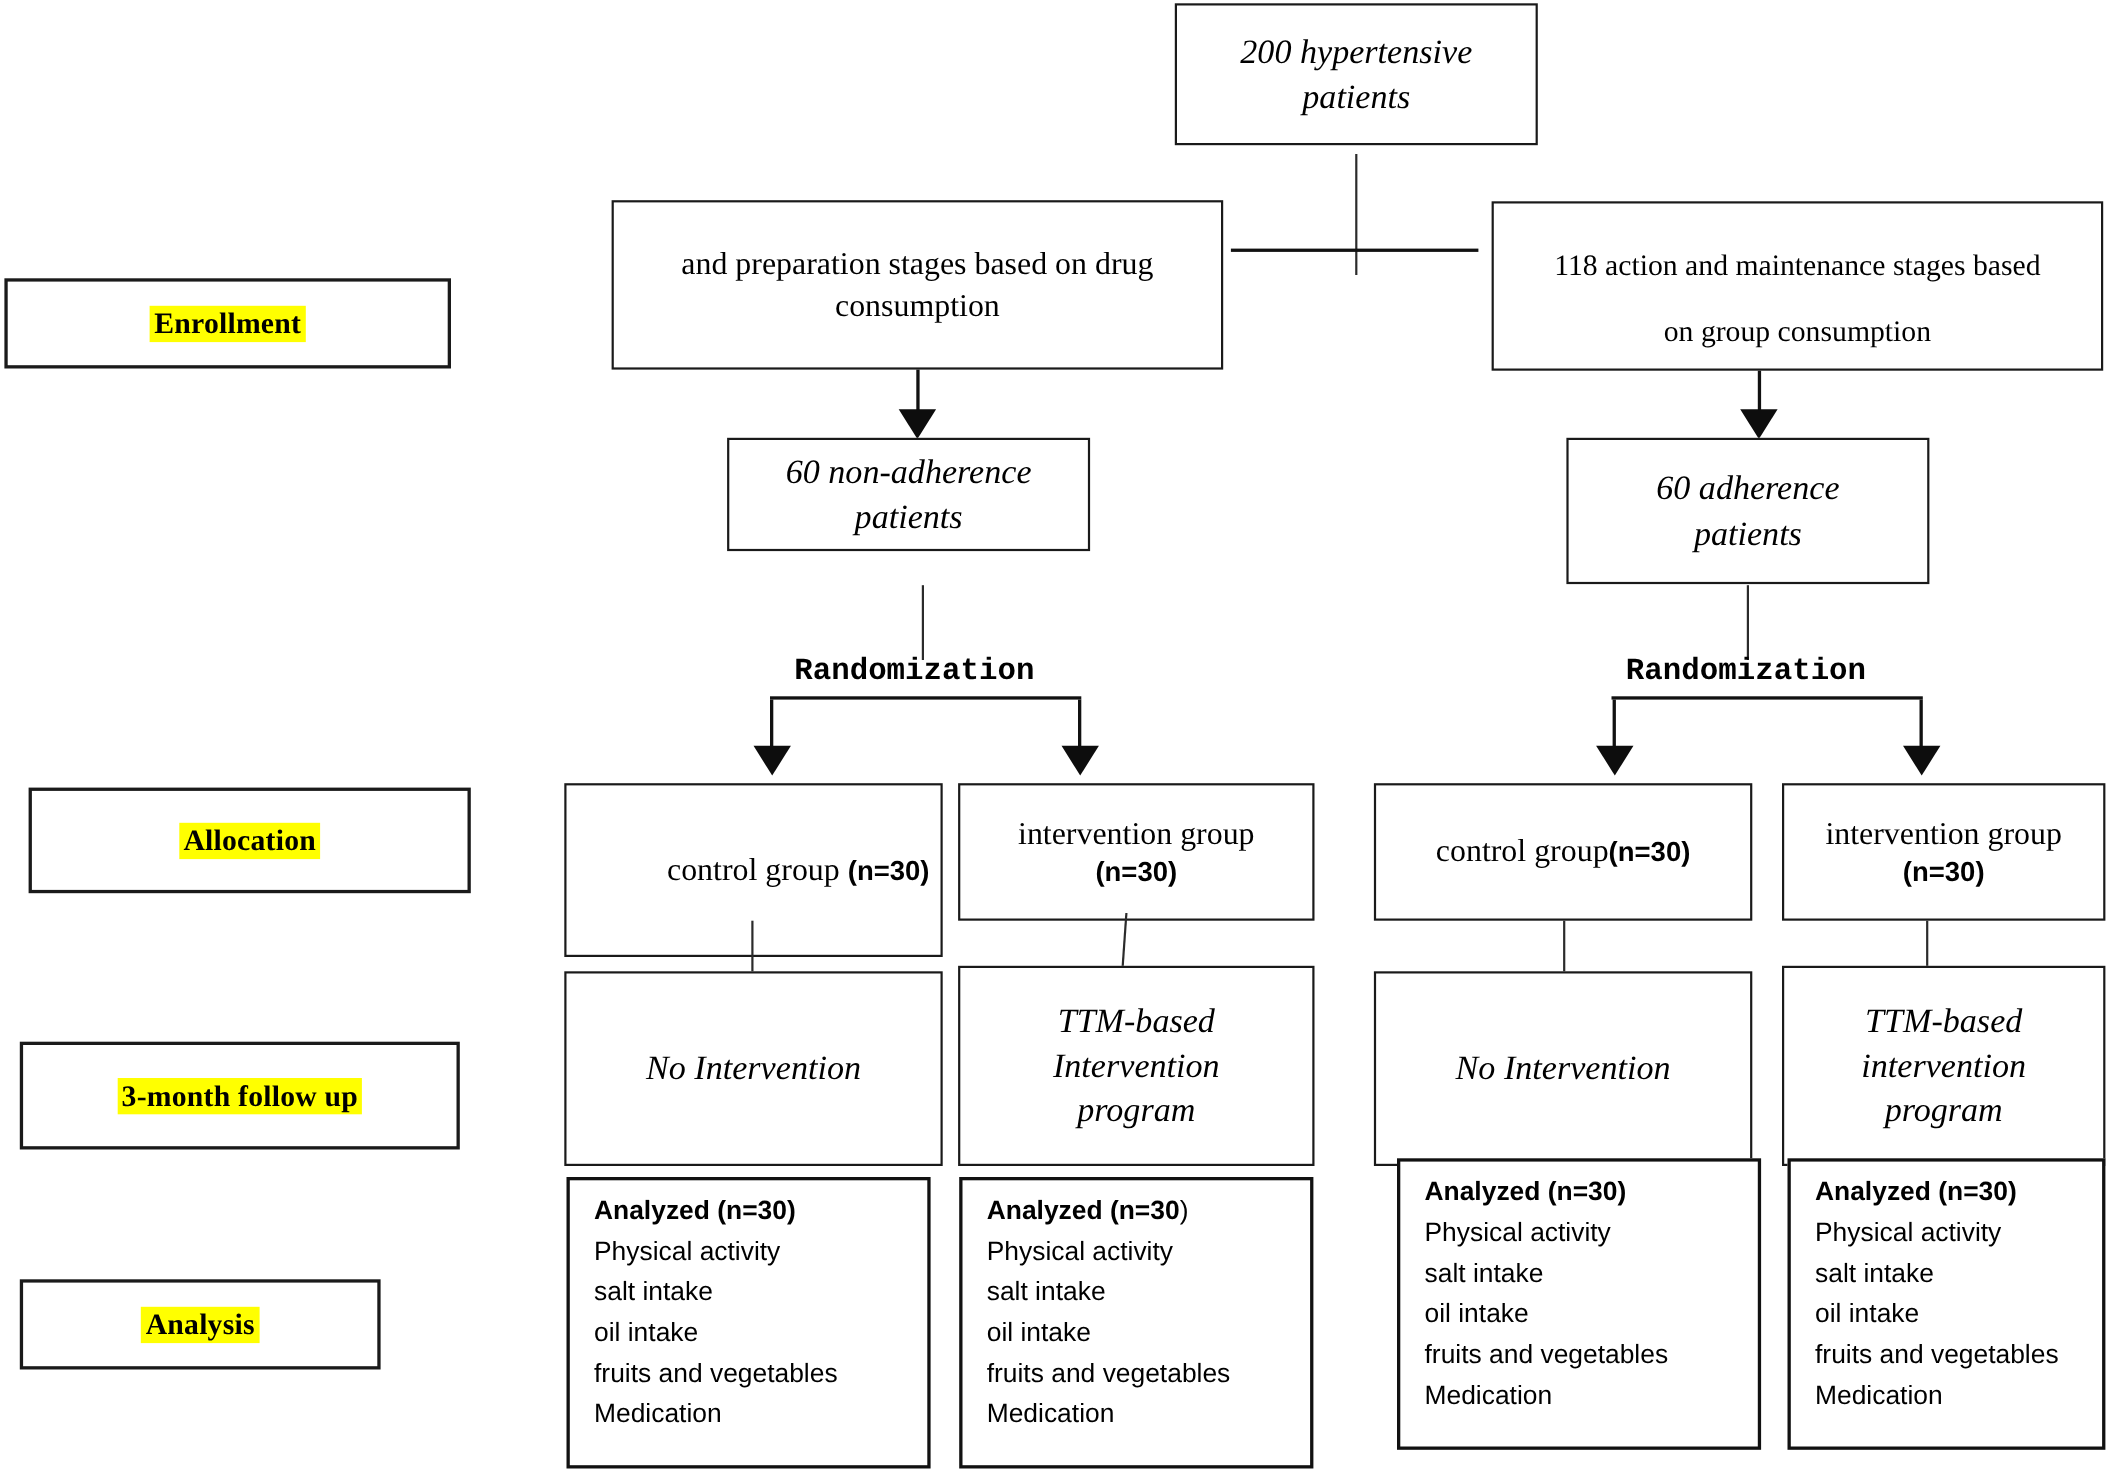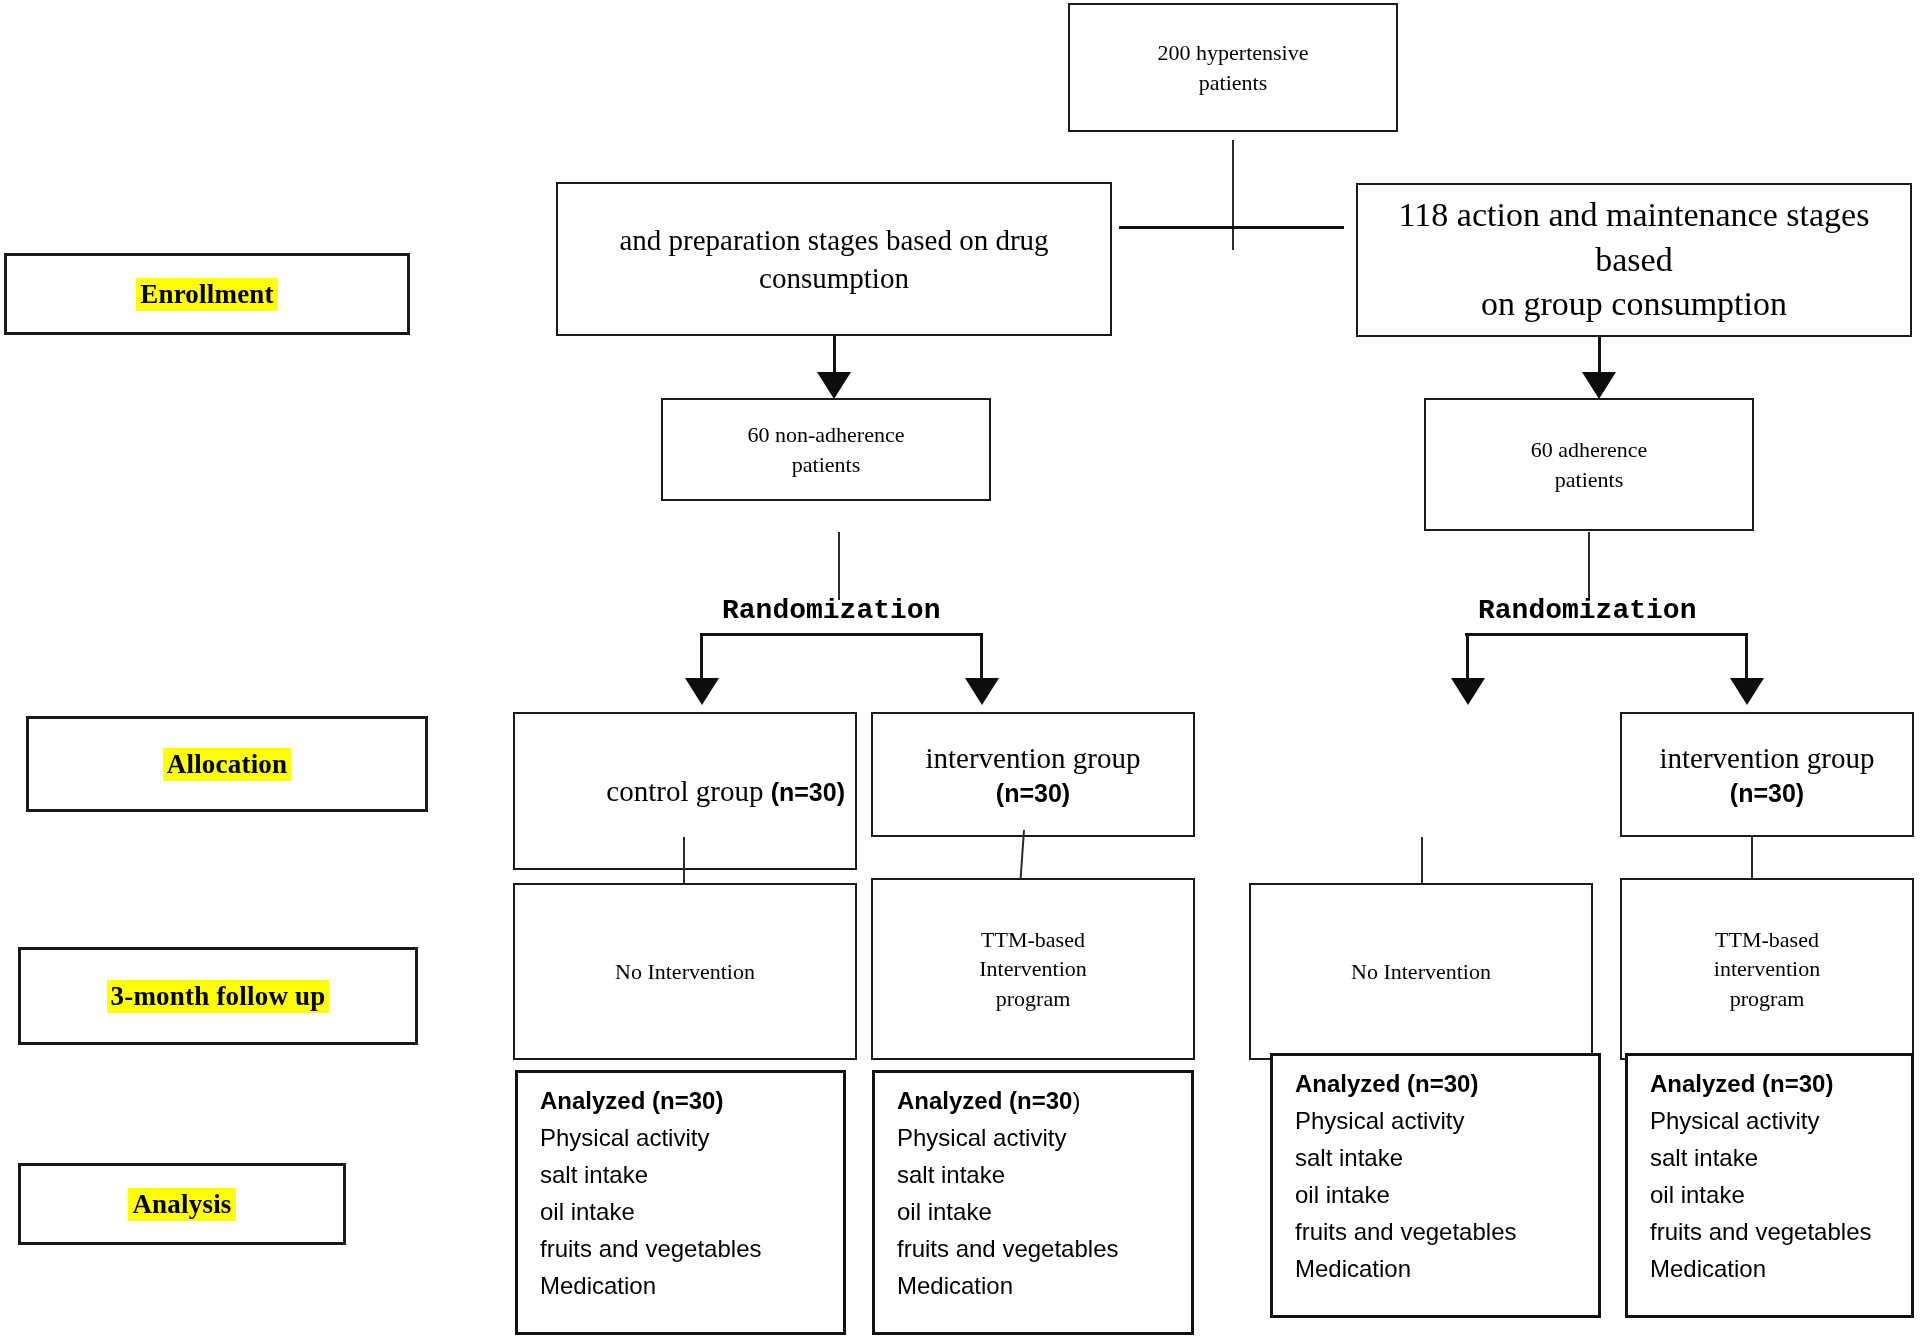--- a/index.html
+++ b/index.html
@@ -39,23 +39,23 @@
   }
   .stage-label{
     font-weight:bold;
     font-size:27px;
     background:#ffff00;
     padding:1px 4px;
     letter-spacing:0.2px;
     white-space:nowrap;
   }
   
-  .serif-lg{font-size:22px;}
+  .serif-lg{font-size:31px;font-style:italic;}
   .serif-md{font-size:29px;}
-  .serif-sm{font-size:34px;}
+  .serif-sm{font-size:27px;margin-top:24px;}
   .nbold{
     font-family:"Liberation Sans", sans-serif;
     font-weight:bold;
     font-size:25px;
   }
   
   .analysis{
     position:absolute;
     box-sizing:border-box;
     border:3px solid #111111;
@@ -175,20 +175,25 @@
     </div>
   </div>
 
   <div class="box" style="left:871px;top:712px;width:324px;height:125px;">
     <div class="inner">
       <div class="serif-md">intervention group</div>
       <div class="nbold">(n=30)</div>
     </div>
   </div>
 
+  <div class="box" style="left:1249px;top:712px;width:344px;height:125px;">
+    <div class="inner">
+      <span class="serif-md">control group</span><span class="nbold">(n=30)</span>
+    </div>
+  </div>
 
   <div class="box" style="left:1620px;top:712px;width:294px;height:125px;">
     <div class="inner">
       <div class="serif-md">intervention group</div>
       <div class="nbold">(n=30)</div>
     </div>
   </div>
 
   <div class="vline-thin" style="left:683px;top:837px;width:2px;height:60px;"></div>
   <div class="vline-thin" style="left:1023px;top:830px;width:2px;height:68px;transform:rotate(4deg);transform-origin:top center;"></div>

